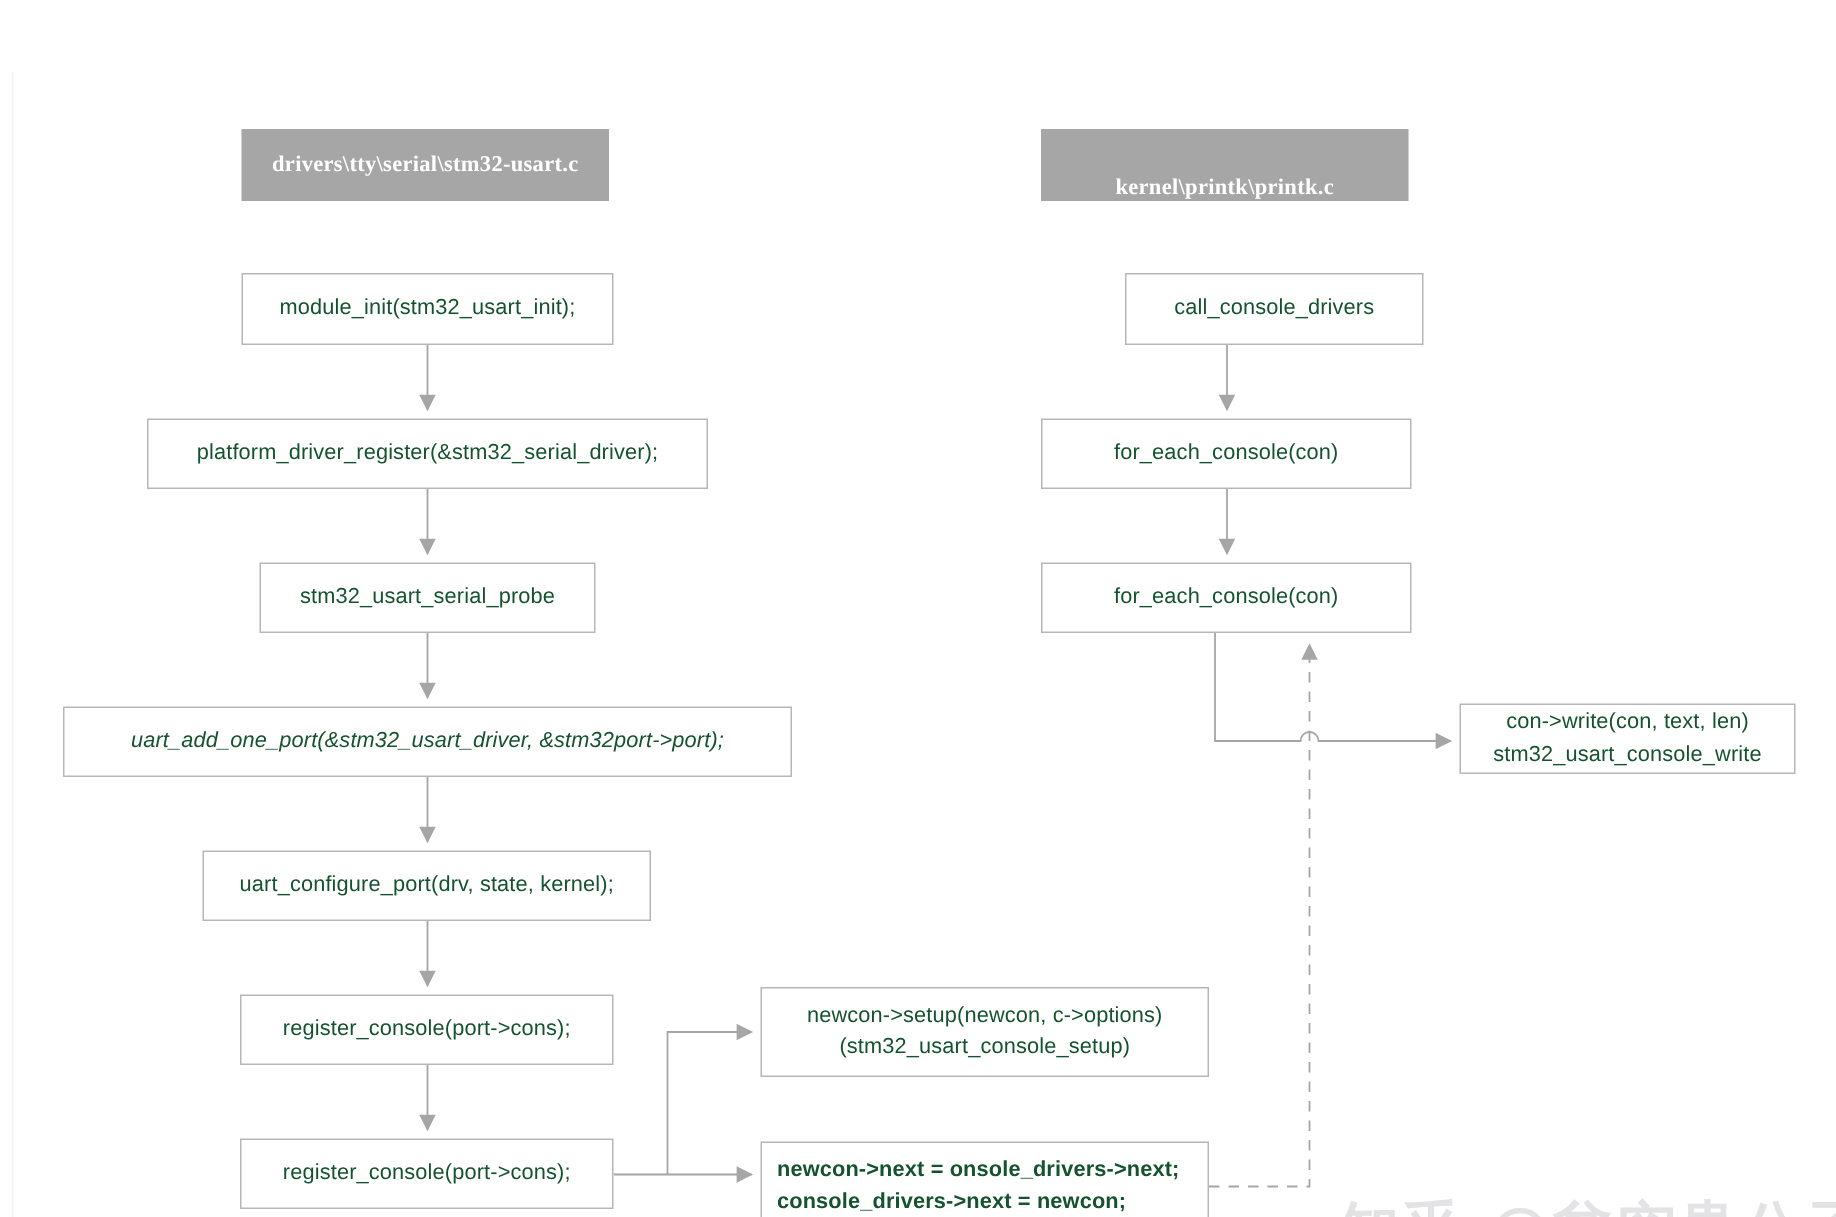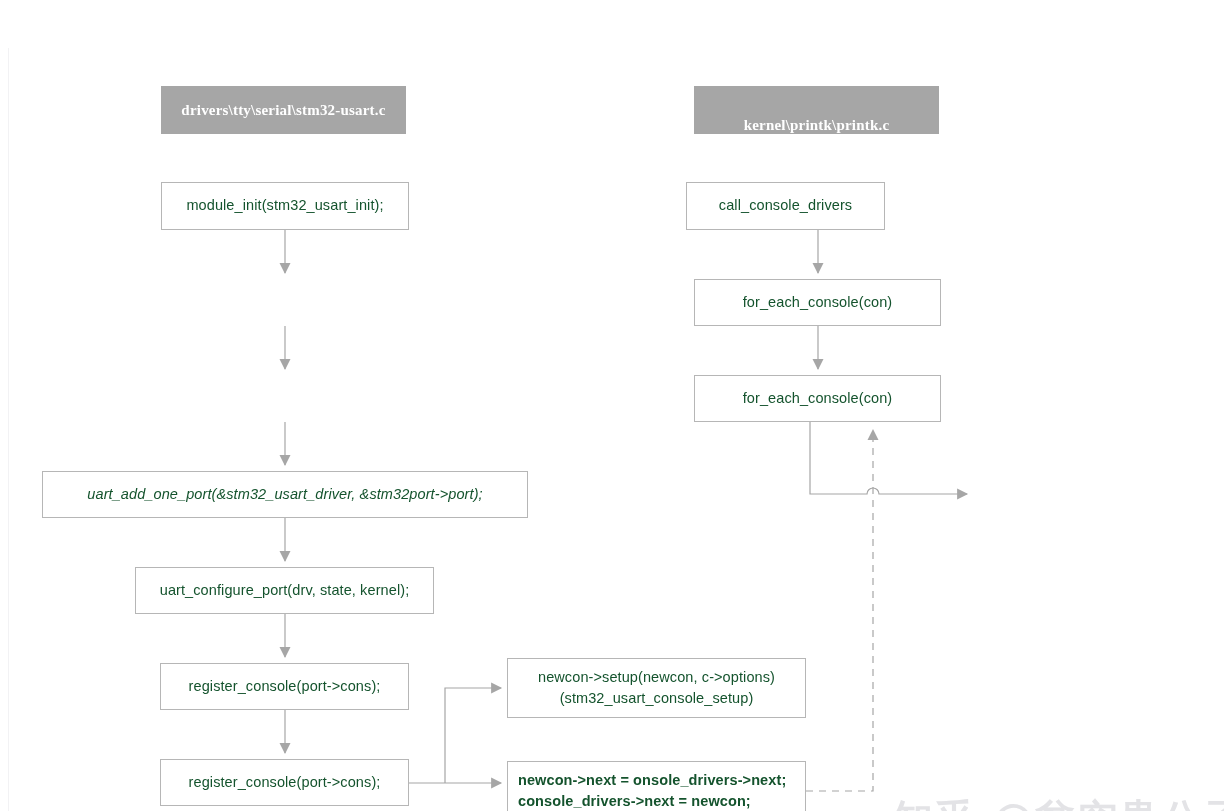--- a/index.html
+++ b/index.html
@@ -119,38 +119,42 @@
   <div class="header-band" style="left:161px; top:38px; width:245px; height:48px;">
     <span>drivers\tty\serial\stm32-usart.c</span>
   </div>
 
   <div class="header-band" style="left:694px; top:38px; width:245px; height:48px;align-items:flex-end;">
     <span>kernel\printk\printk.c</span>
   </div>
 
   <div class="node" style="left:161px; top:134px; width:248px; height:48px;">module_init(stm32_usart_init);</div>
 
+  <div class="node" style="left:98px; top:231px; width:374px; height:47px;">platform_driver_register(&amp;stm32_serial_driver);</div>
 
+  <div class="node" style="left:173px; top:327px; width:224px; height:47px;">stm32_usart_serial_probe</div>
 
   <div class="node" style="left:42px; top:423px; width:486px; height:47px;font-style:italic;">uart_add_one_port(&amp;stm32_usart_driver, &amp;stm32port-&gt;port);</div>
 
   <div class="node" style="left:135px; top:519px; width:299px; height:47px;">uart_configure_port(drv, state, kernel);</div>
 
   <div class="node" style="left:160px; top:615px; width:249px; height:47px;">register_console(port-&gt;cons);</div>
 
   <div class="node" style="left:160px; top:711px; width:249px; height:47px;">register_console(port-&gt;cons);</div>
 
   <div class="node" style="left:507px; top:610px; width:299px; height:60px;">newcon-&gt;setup(newcon, c-&gt;options)
 (stm32_usart_console_setup)</div>
 
   <div class="node" style="left:507px; top:713px; width:299px; height:60px; justify-content:flex-start; text-align:left; padding-left:10px;font-weight:bold;">newcon-&gt;next = onsole_drivers-&gt;next;
 console_drivers-&gt;next = newcon;</div>
 
-  <div class="node" style="left:686px; top:134px; width:199px; height:48px;">call_console_drivers</div>
+  <div class="node" style="left:750px; top:134px; width:199px; height:48px;">call_console_drivers</div>
 
   <div class="node" style="left:694px; top:231px; width:247px; height:47px;">for_each_console(con)</div>
 
   <div class="node" style="left:694px; top:327px; width:247px; height:47px;">for_each_console(con)</div>
 
+  <div class="node" style="left:973px; top:421px; width:224px; height:47px;">con-&gt;write(con, text, len)
+stm32_usart_console_write</div>
 
   <div class="watermark" style="left:893px; top:744px;">知乎 @贫穷贵公子</div>
 
 </div>
 
 </body></html>

